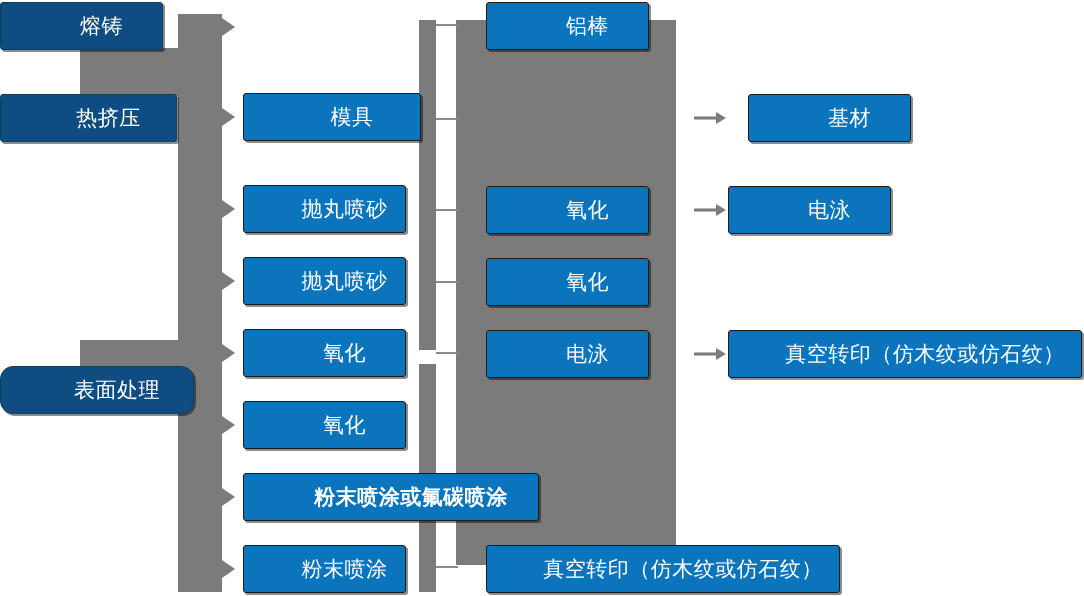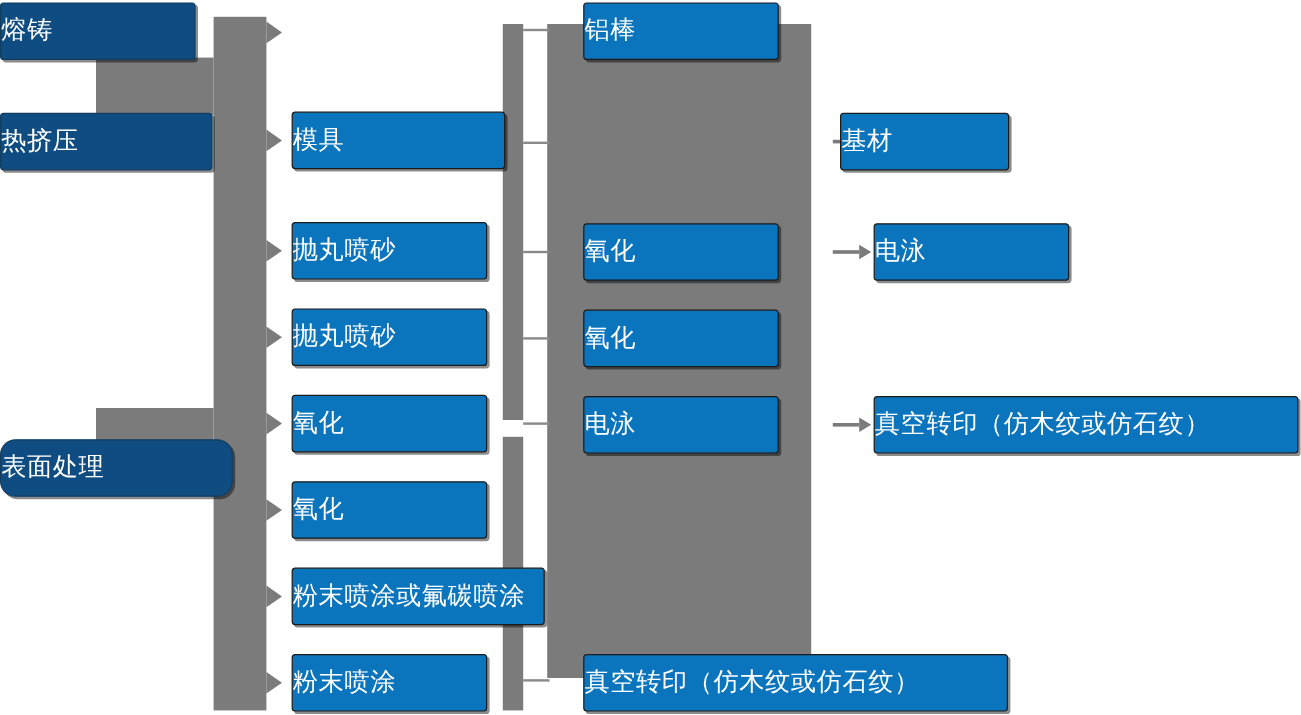--- a/index.html
+++ b/index.html
@@ -15,30 +15,31 @@
     font-family: "Liberation Sans", "DejaVu Sans", sans-serif;
     overflow: hidden;
   }
 
   
   .node {
     position: absolute;
     box-sizing: border-box;
     display: flex;
     align-items: center;
-    justify-content: flex-start;
+    justify-content: center;
     color: #ffffff;
     font-size: 21px;
     line-height: 1.1;
     white-space: nowrap;
     border-radius: 3px;
     letter-spacing: 0.5px;
     box-shadow: 2px 2px 0 rgba(0,0,0,0.45);
     border: 1px solid #17374f;
     z-index: 5;
+    padding-left: 40px;
   }
   .node.stage {           
     background: #0F4C81;
     border: 1px solid #123d5e;
   }
   .node.step {            
     background: #0A74BD;
     border: 1px solid #1b1b1b;
   }
 
@@ -148,21 +149,21 @@
   </div>
   <div class="node step" style="left:243px; top:257px; width:163px; height:48px;">
     <span>抛丸喷砂</span>
   </div>
   <div class="node step" style="left:243px; top:329px; width:163px; height:48px;">
     <span>氧化</span>
   </div>
   <div class="node step" style="left:243px; top:401px; width:163px; height:48px;">
     <span>氧化</span>
   </div>
-  <div class="node step" style="left:243px; top:473px; width:211px; height:48px;">
+  <div class="node step" style="left:243px; top:473px; width:296px; height:48px;font-weight:bold;">
     <span>粉末喷涂或氟碳喷涂</span>
   </div>
   <div class="node step" style="left:486px; top:2px; width:163px; height:48px;">
     <span>铝棒</span>
   </div>
 
   <div class="node step" style="left:243px; top:545px; width:163px; height:48px;">
     <span>粉末喷涂</span>
   </div>
   <div class="node step" style="left:486px; top:186px; width:163px; height:48px;">
@@ -171,21 +172,21 @@
   <div class="node step" style="left:486px; top:258px; width:163px; height:48px;">
     <span>氧化</span>
   </div>
   <div class="node step" style="left:486px; top:330px; width:163px; height:48px;">
     <span>电泳</span>
   </div>
   <div class="node step" style="left:486px; top:545px; width:354px; height:48px;">
     <span>真空转印（仿木纹或仿石纹）</span>
   </div>
 
-  <div class="node step" style="left:700px; top:94px; width:141px; height:48px;">
+  <div class="node step" style="left:748px; top:94px; width:163px; height:48px;">
     <span>基材</span>
   </div>
   <div class="node step" style="left:728px; top:186px; width:163px; height:48px;">
     <span>电泳</span>
   </div>
   <div class="node step" style="left:728px; top:330px; width:354px; height:48px;">
     <span>真空转印（仿木纹或仿石纹）</span>
   </div>
 
 </div>

